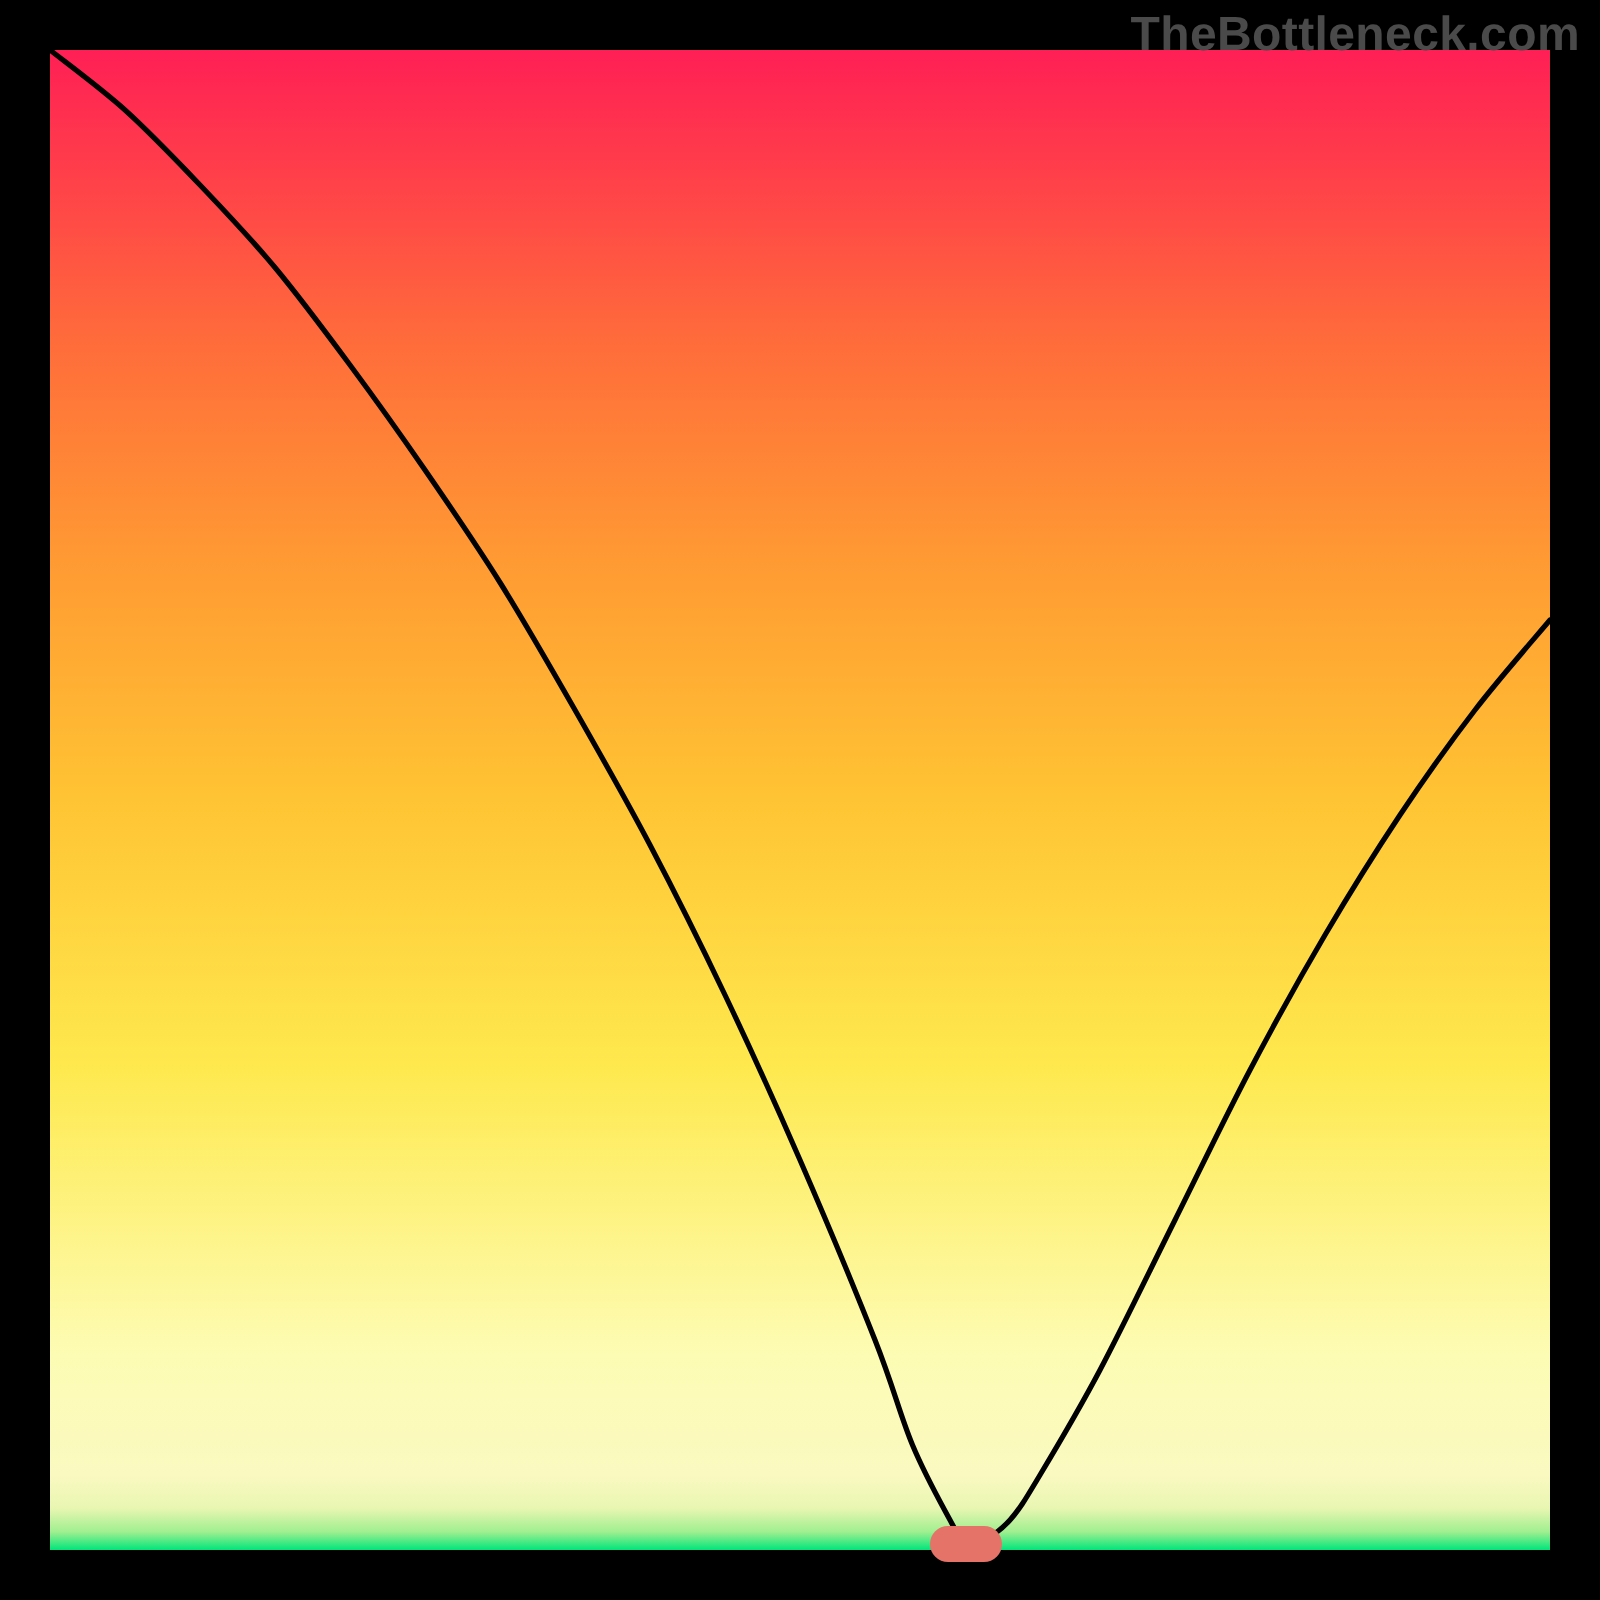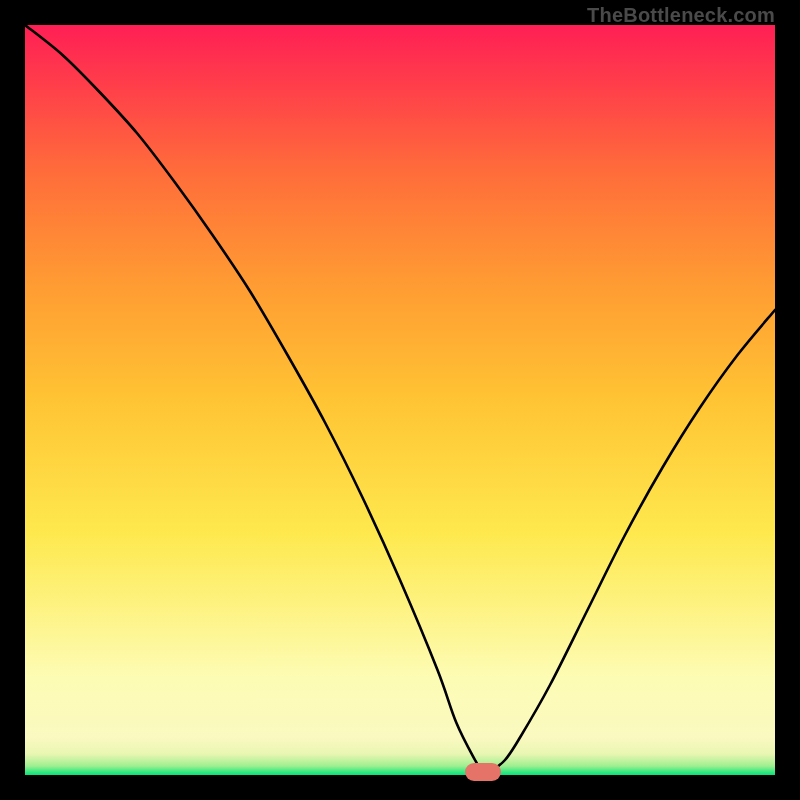--- a/index.html
+++ b/index.html
@@ -13,23 +13,23 @@
   }
   .chart-container {
     position: relative;
     width: 800px;
     height: 800px;
     background: #000;
   }
   .watermark {
     position: absolute;
     top: 4px;
-    right: 25px;
+    right: 10px;
     color: #4a4a4a;
-    font-size: 20px;
+    font-size: 24px;
     font-weight: 600;
     letter-spacing: 0.2px;
     z-index: 20;
   }
   .plot-area {
     position: absolute;
     left: 25px;
     top: 25px;
     width: 750px;
     height: 750px;

